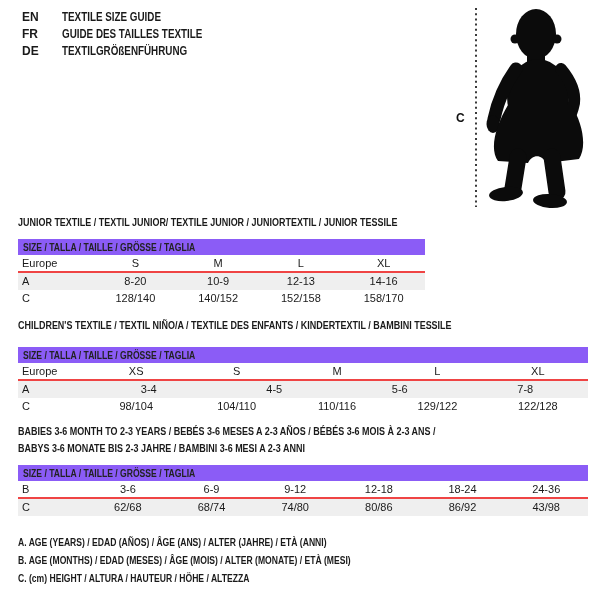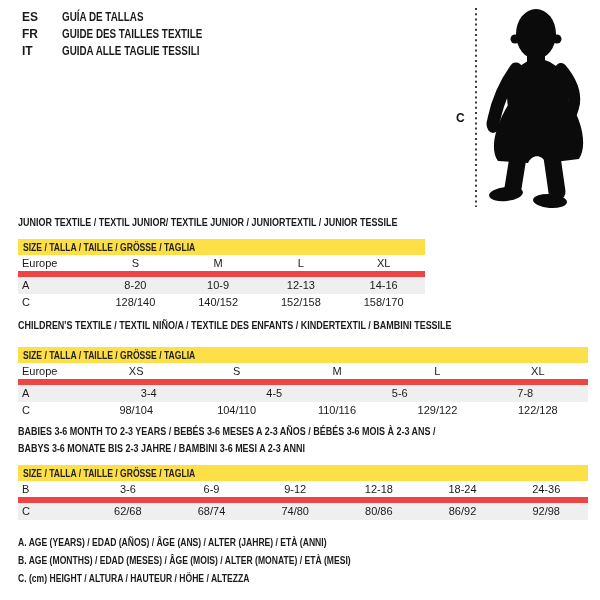--- a/index.html
+++ b/index.html
@@ -18,48 +18,48 @@
   .lang-row{display:flex;height:17px;line-height:17px;font-size:12px;font-weight:bold;}
   .lang-code{width:40px;flex:0 0 40px;}
   .lang-title{white-space:nowrap;transform:scaleX(0.82);transform-origin:0 50%;}
 
   
   .figure-svg{left:450px;top:5px;}
 
   
   .tbl-title{font-size:11.5px;font-weight:bold;line-height:17px;width:740px;}
   .size-table{background:#fff;}
-  .size-bar{background:#fde047;height:16px;line-height:16px;font-size:11px;font-weight:bold;color:#222;padding-left:5px;overflow:visible;}
+  .size-bar{background:#8b5cf6;height:16px;line-height:16px;font-size:11px;font-weight:bold;color:#222;padding-left:5px;overflow:visible;}
   .size-bar span{display:inline-block;white-space:nowrap;}
   .trow{display:flex;height:17px;line-height:17px;font-size:11px;}
-  .trow.bline{height:16px;line-height:16px;border-bottom:6px solid #ef4444;}
+  .trow.bline{height:16px;line-height:16px;border-bottom:2px solid #ef4444;}
   .trow.shade{background:#efefef;}
   .tlabel{padding-left:4px;}
   .t1 .tlabel{flex:0 0 72px;}
   .t2 .tlabel,.t3 .tlabel{flex:0 0 64px;}
   .tcell{flex:1;text-align:center;}
 
   
   .legend-line{font-size:11px;font-weight:bold;line-height:18px;width:740px;}
 </style>
 </head>
 <body>
 
 <div class="abs lang-block">
   <div class="lang-row">
-    <span class="lang-code">ES</span>
-    <span class="lang-title">GUÍA DE TALLAS</span>
+    <span class="lang-code">EN</span>
+    <span class="lang-title">TEXTILE SIZE GUIDE</span>
   </div>
   <div class="lang-row">
     <span class="lang-code">FR</span>
     <span class="lang-title">GUIDE DES TAILLES TEXTILE</span>
   </div>
   <div class="lang-row">
-    <span class="lang-code">IT</span>
-    <span class="lang-title">GUIDA ALLE TAGLIE TESSILI</span>
+    <span class="lang-code">DE</span>
+    <span class="lang-title">TEXTILGRÖßENFÜHRUNG</span>
   </div>
 </div>
 
 <svg class="abs figure-svg" width="150" height="205" viewBox="0 0 150 205">
   <text x="6" y="117" font-size="12" font-weight="bold" fill="#111">C</text>
   <line x1="26" y1="3" x2="26" y2="202" stroke="#3a3a3a" stroke-width="2" stroke-dasharray="2 3.2"></line>
   <g transform="translate(36,2)" fill="#0b0b0b">
     <ellipse cx="50" cy="27" rx="20" ry="25"></ellipse>
     <circle cx="29" cy="32" r="4.5"></circle>
     <circle cx="71" cy="32" r="4.5"></circle>
@@ -155,21 +155,21 @@
     <span class="tcell">18-24</span>
     <span class="tcell">24-36</span>
   </div>
   <div class="trow shade">
     <span class="tlabel">C</span>
     <span class="tcell">62/68</span>
     <span class="tcell">68/74</span>
     <span class="tcell">74/80</span>
     <span class="tcell">80/86</span>
     <span class="tcell">86/92</span>
-    <span class="tcell">92/98</span>
+    <span class="tcell">43/98</span>
   </div>
 </div>
 
 <div class="abs" style="left:18px;top:533px;">
   <div class="legend-line">
     <div class="cond">A. AGE (YEARS) / EDAD (AÑOS) / ÂGE (ANS) / ALTER (JAHRE) / ETÀ (ANNI)</div>
   </div>
   <div class="legend-line">
     <div class="cond">B. AGE (MONTHS) / EDAD (MESES) / ÂGE (MOIS) / ALTER (MONATE) / ETÀ (MESI)</div>
   </div>

